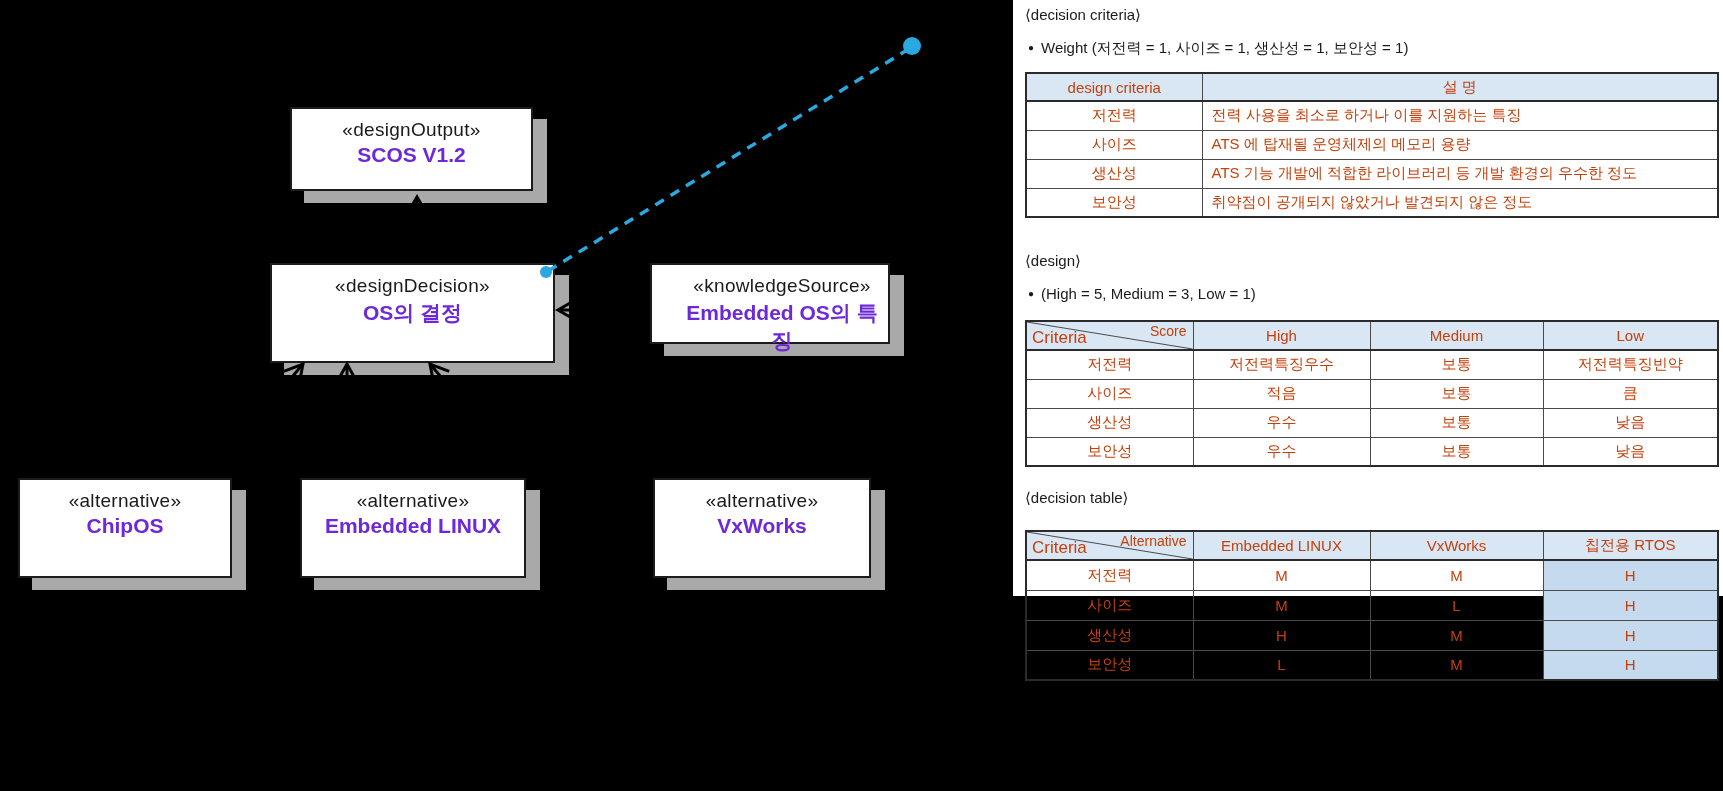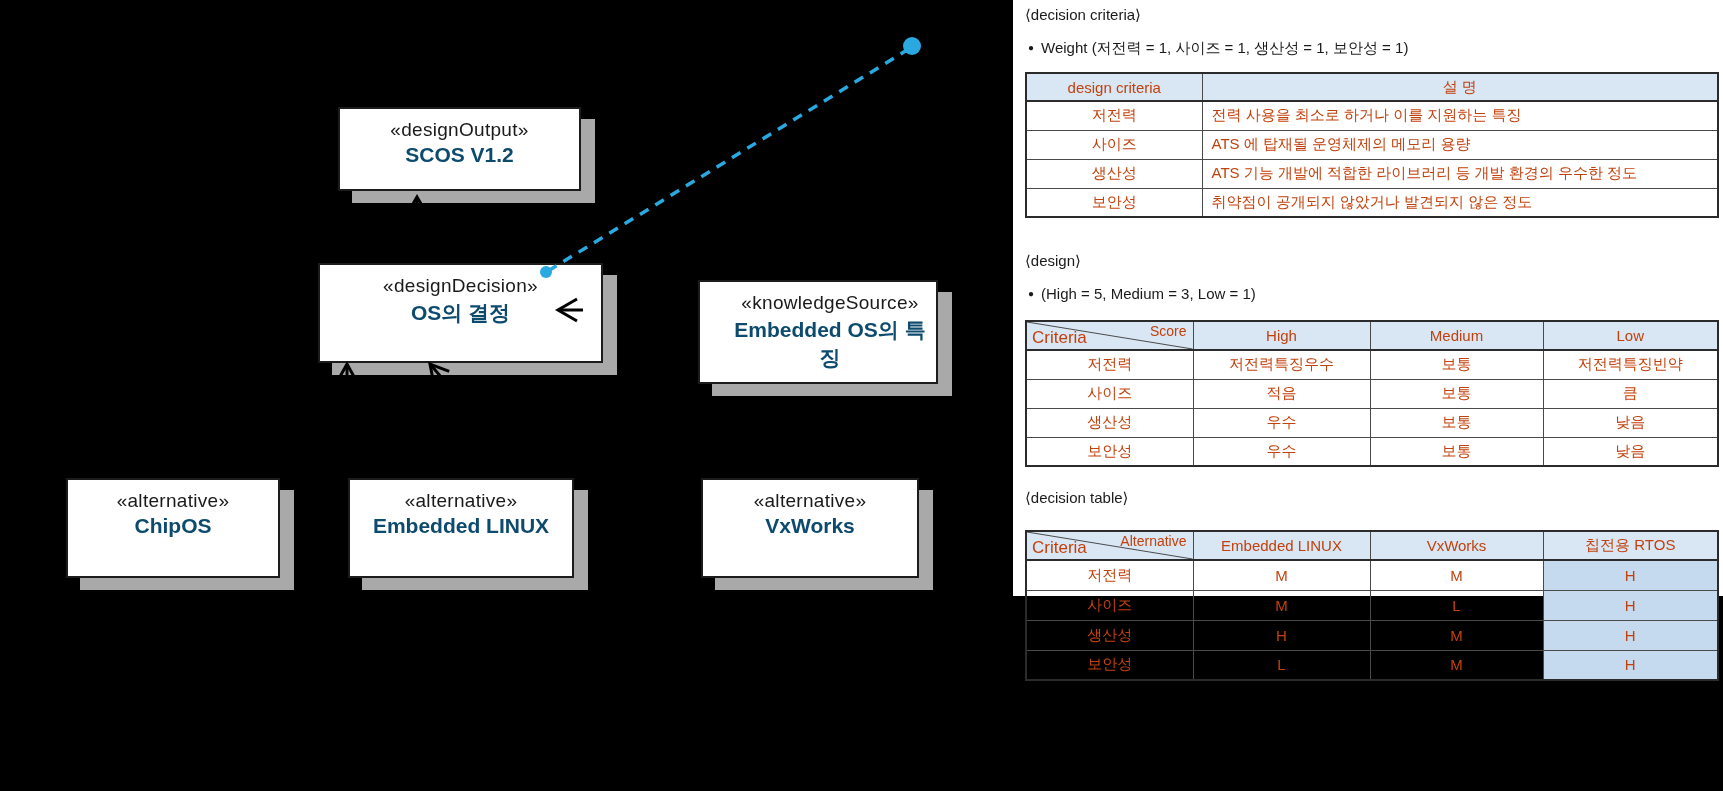--- a/index.html
+++ b/index.html
@@ -1,26 +1,26 @@
 <!DOCTYPE html>
 <html><head>
 <meta charset="utf-8">
 <style>
   html,body{margin:0;padding:0;background:#000;}
   *{box-sizing:border-box;font-family:"Liberation Sans","DejaVu Sans",sans-serif;}
   .canvas{position:relative;width:1723px;height:791px;background:#000;overflow:hidden;}
 
   
   .node{position:absolute;background:#fff;border:2px solid #1c1c1c;
-        box-shadow:14px 12px 0 #a9a9a9;text-align:center;padding-top:10px;margin-left:48px;}
+        box-shadow:14px 12px 0 #a9a9a9;text-align:center;padding-top:10px;}
   .node .stereo{font-size:19px;color:#1a1a1a;letter-spacing:.3px;}
-  .node .nname{font-size:21px;font-weight:bold;color:#0c4a6e;margin-top:2px;}
+  .node .nname{font-size:21px;font-weight:bold;color:#6d28d9;margin-top:2px;}
   #n-designOutput{left:290px;top:107px;width:243px;height:84px;}
   #n-designDecision{left:270px;top:263px;width:285px;height:100px;}
-  #n-knowledgeSource{left:650px;top:280px;width:240px;height:104px;padding-left:24px;}
+  #n-knowledgeSource{left:650px;top:263px;width:240px;height:81px;padding-left:24px;}
   #n-chipos{left:18px;top:478px;width:214px;height:100px;}
   #n-linux{left:300px;top:478px;width:226px;height:100px;}
   #n-vxworks{left:653px;top:478px;width:218px;height:100px;}
 
   .overlay{position:absolute;left:0;top:0;width:1013px;height:791px;pointer-events:none;}
 
   
   .panel{position:absolute;left:1013px;top:0;width:710px;height:596px;background:#fff;color:#1a1a1a;}
   .sect-h{position:absolute;left:12px;font-size:15px;color:#1a1a1a;}
   .bullet-row{position:absolute;left:15px;font-size:15px;color:#1a1a1a;white-space:nowrap;}

